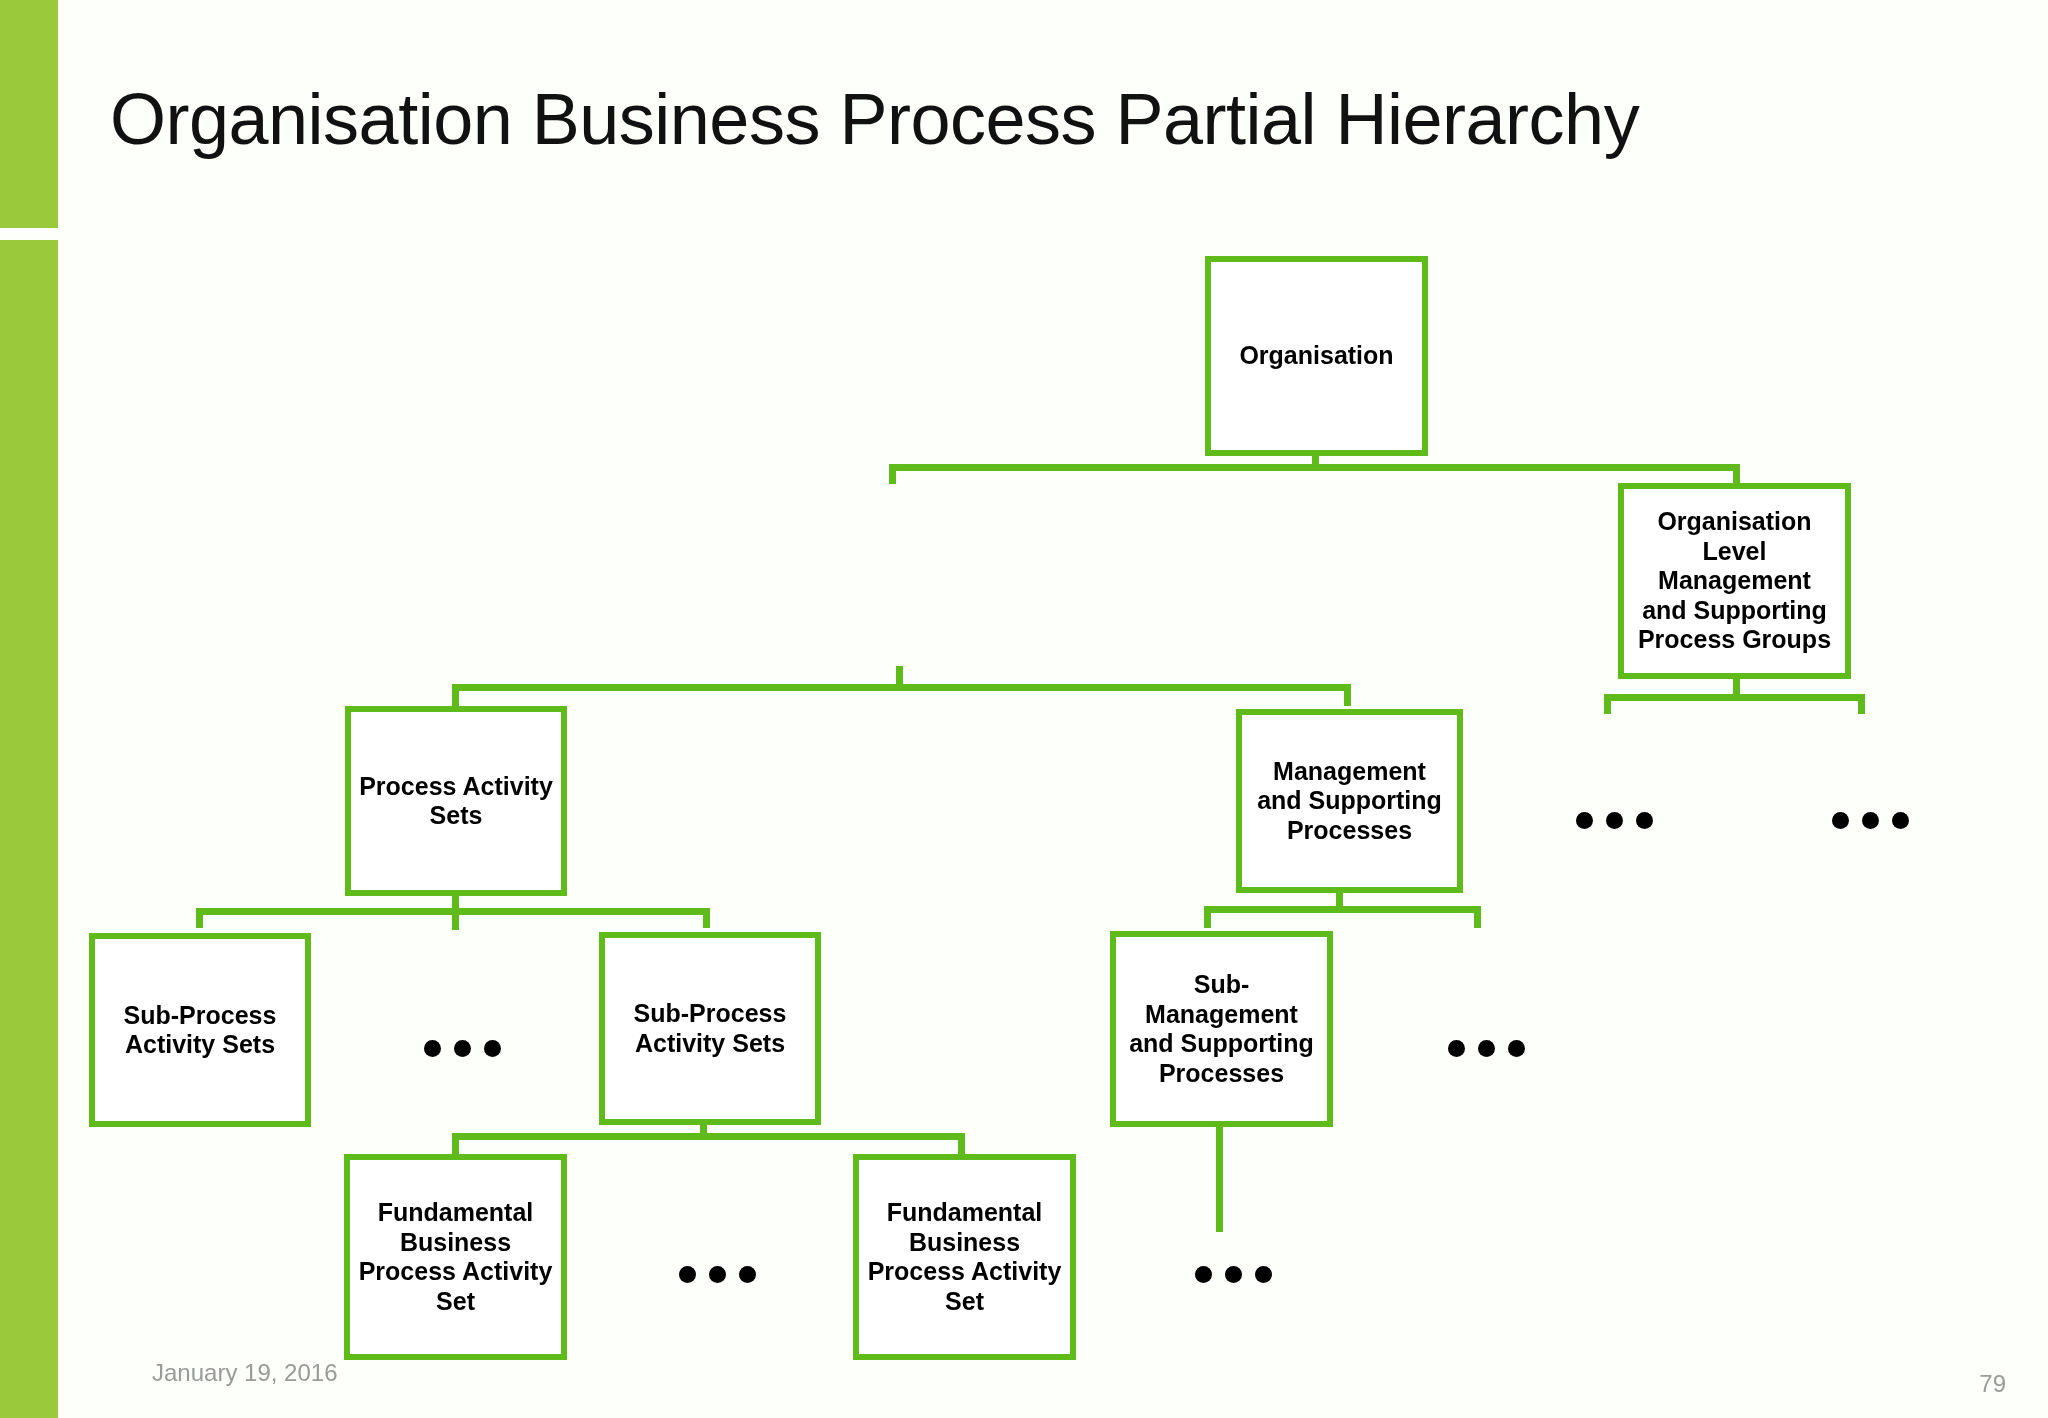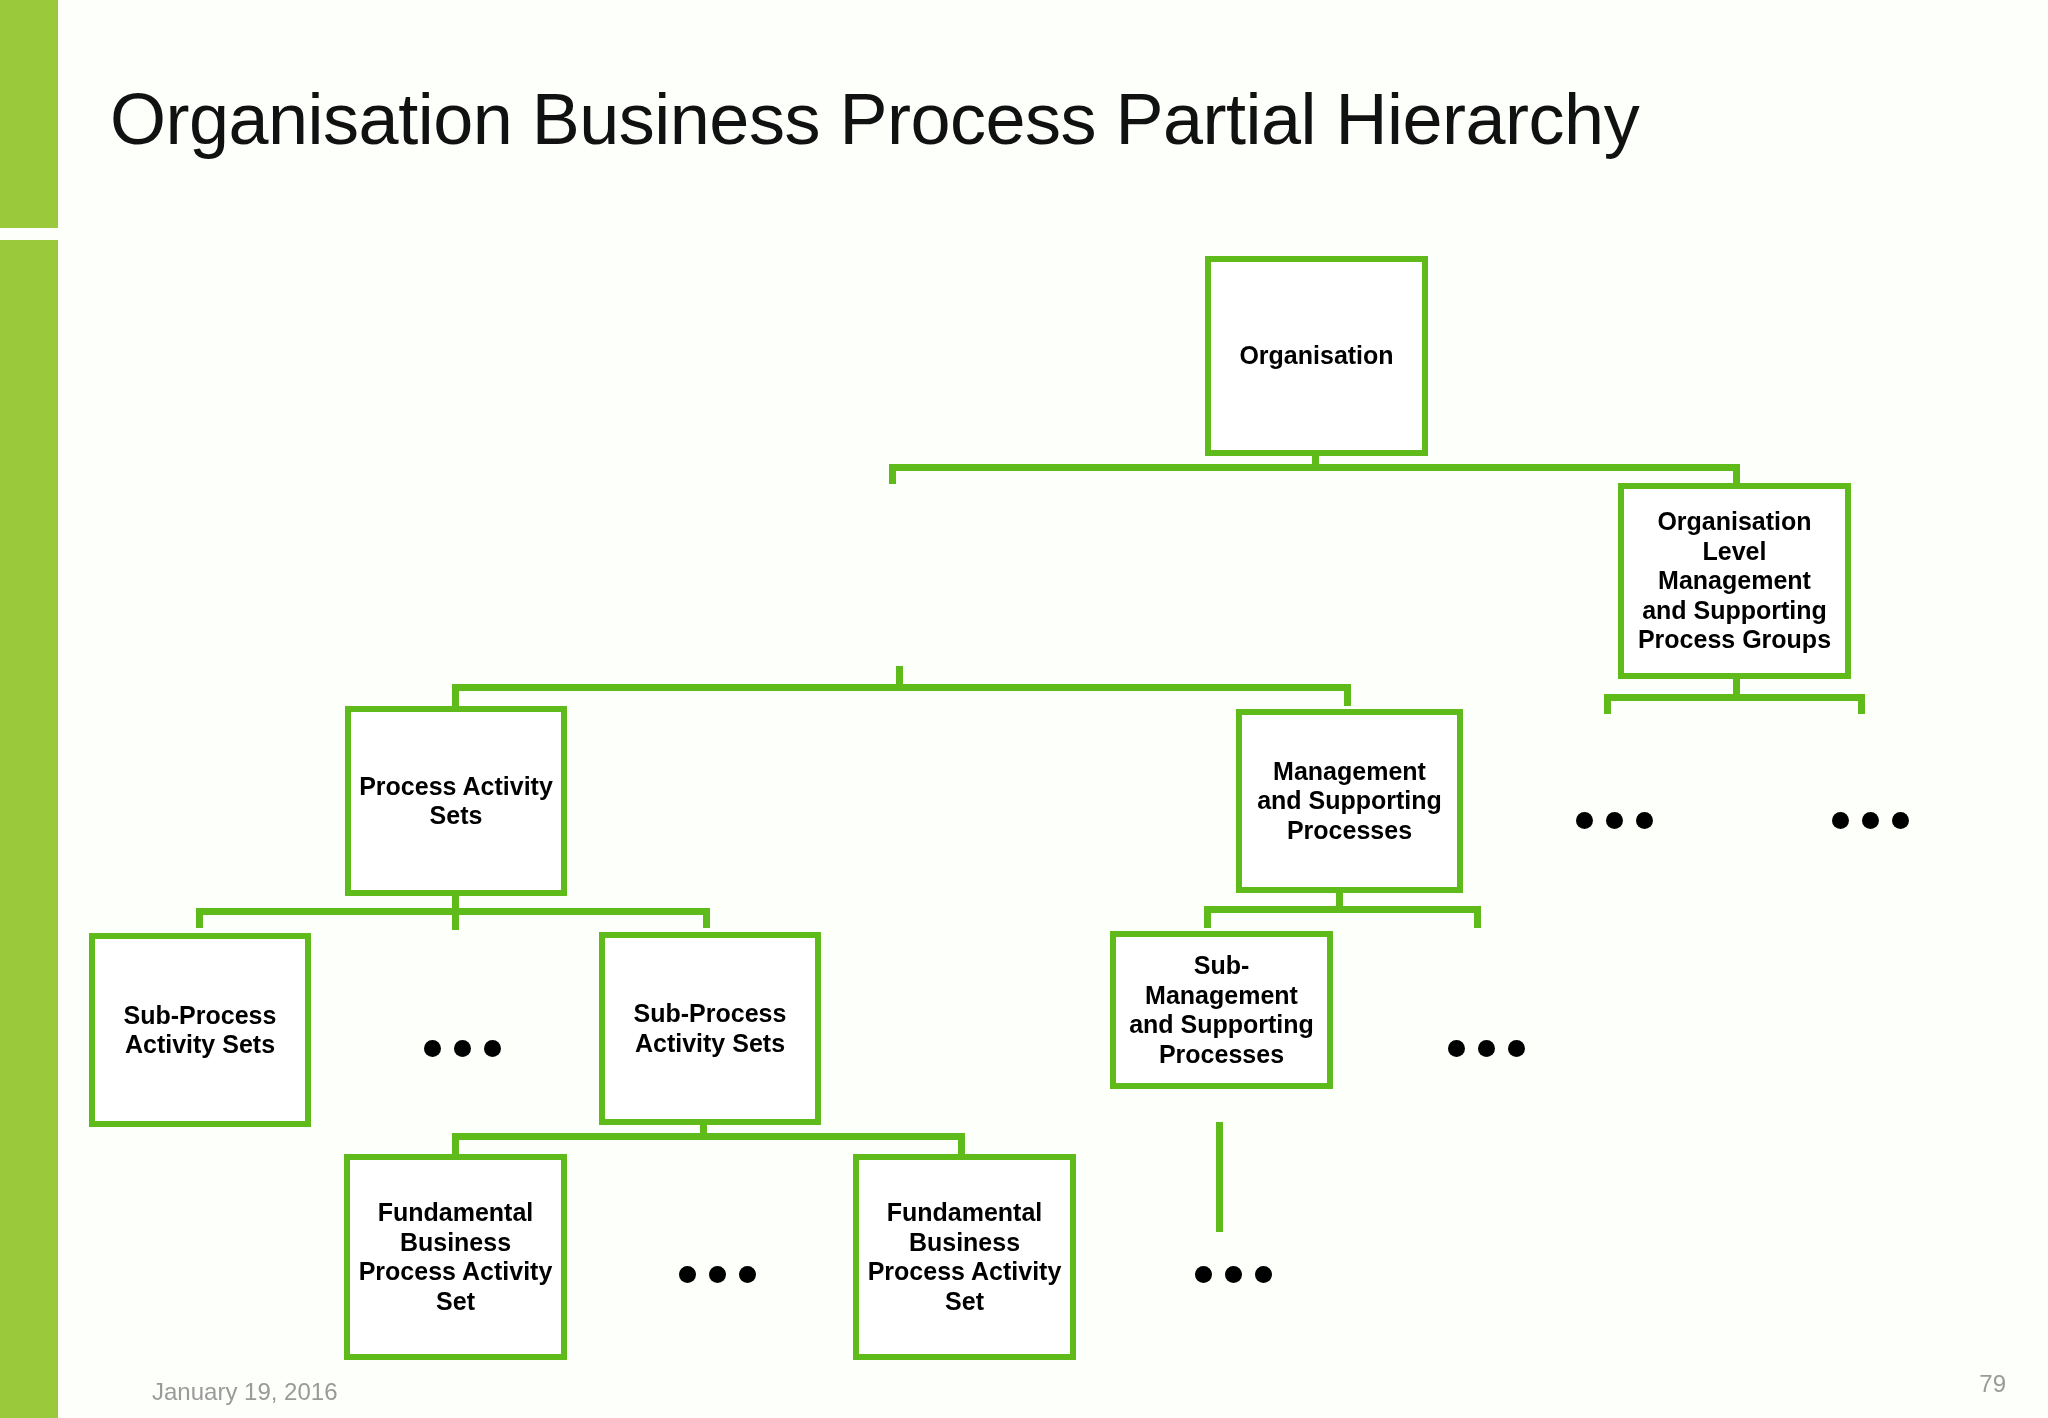--- a/index.html
+++ b/index.html
@@ -93,21 +93,21 @@
     background: #000000;
   }
 
   
   .footer-text {
     position: absolute;
     font-size: 24px;
     color: #9a9a9a;
     font-family: "Liberation Sans", sans-serif;
   }
-  #footer-date { left: 152px; bottom: 12px; }
+  #footer-date { left: 152px; bottom: 31px; }
   #footer-page { right: 42px;  bottom: 20px; }
 </style>
 </head>
 <body>
 
 <div class="accent-bar" id="accent-top"></div>
 <div class="accent-bar" id="accent-bottom"></div>
 
 <div id="page-title">Organisation Business Process Partial Hierarchy</div>
 
@@ -173,21 +173,21 @@
   <div class="node" style="left:89px; top:933px; width:222px; height:194px;">
     <span class="node-label">Sub-Process
 Activity Sets</span>
   </div>
 
   <div class="node" style="left:599px; top:932px; width:222px; height:193px;">
     <span class="node-label">Sub-Process
 Activity Sets</span>
   </div>
 
-  <div class="node" style="left:1110px; top:931px; width:223px; height:158px;">
+  <div class="node" style="left:1110px; top:931px; width:223px; height:196px;">
     <span class="node-label">Sub-
 Management
 and Supporting
 Processes</span>
   </div>
 
   <div class="node" style="left:344px; top:1154px; width:223px; height:206px;">
     <span class="node-label">Fundamental
 Business
 Process Activity

